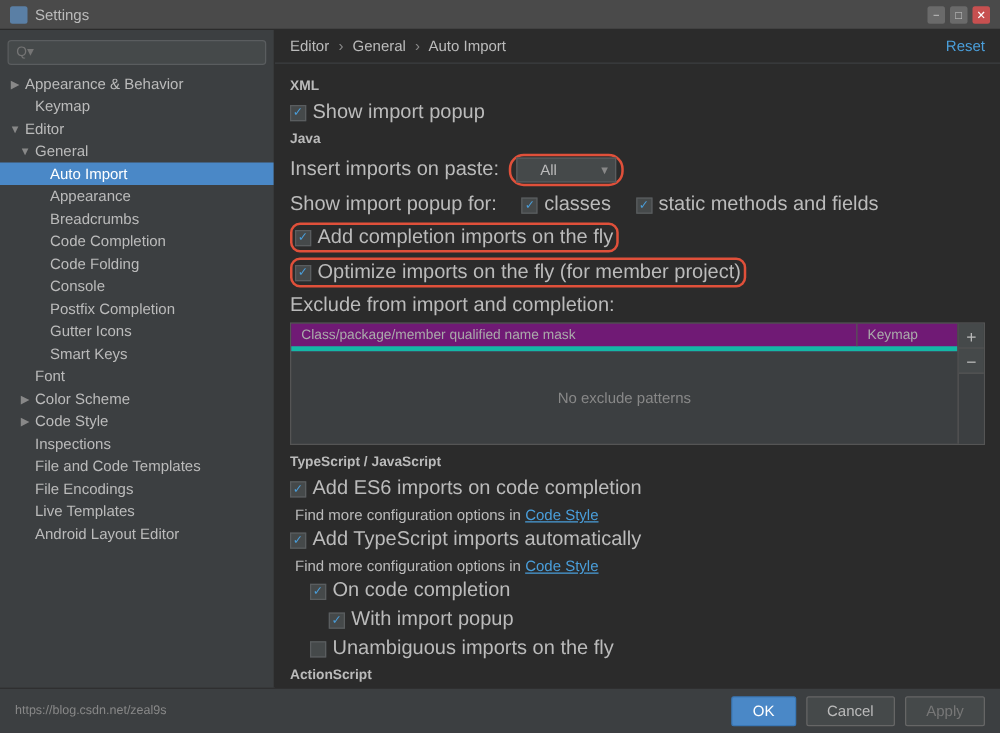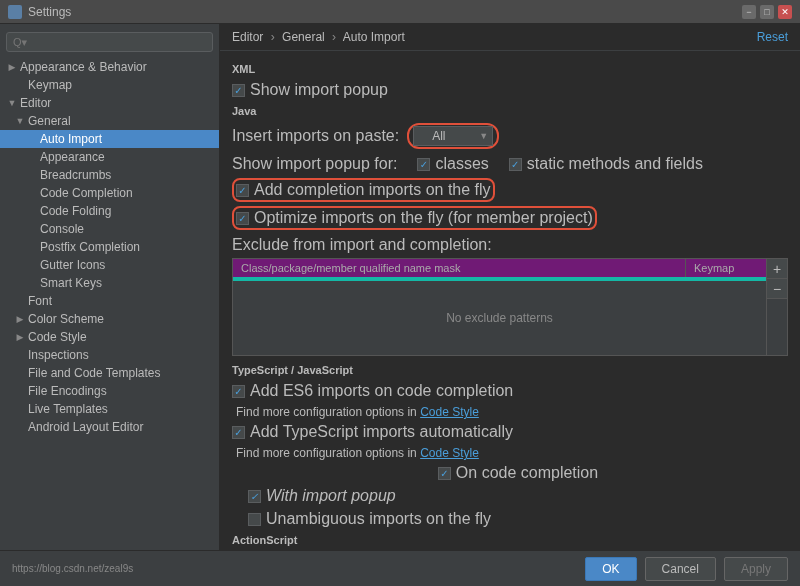--- a/index.html
+++ b/index.html
@@ -551,27 +551,27 @@
       <div class="option-row">
         <label class="checkbox-wrap">
           <span class="cb checked"></span>
           <span class="option-label">Add TypeScript imports automatically</span>
         </label>
       </div>
       <div style="margin-bottom:4px; margin-left:4px; font-size:12px; color:#bbbbbb;">
         <span>Find more configuration options in</span>
         <span class="link-text">Code Style</span>
       </div>
-      <div class="option-row" style="margin-left:16px;justify-content:center;">
+      <div class="option-row" style="margin-left:16px;">
         <label class="checkbox-wrap">
           <span class="cb checked"></span>
           <span class="option-label">On code completion</span>
         </label>
       </div>
-      <div class="option-row" style="margin-left:16px;font-style:italic;">
+      <div class="option-row" style="margin-left:31px;">
         <label class="checkbox-wrap">
           <span class="cb checked"></span>
           <span class="option-label">With import popup</span>
         </label>
       </div>
       <div class="option-row" style="margin-left:16px;">
         <label class="checkbox-wrap">
           <span class="cb"></span>
           <span class="option-label">Unambiguous imports on the fly</span>
         </label>

